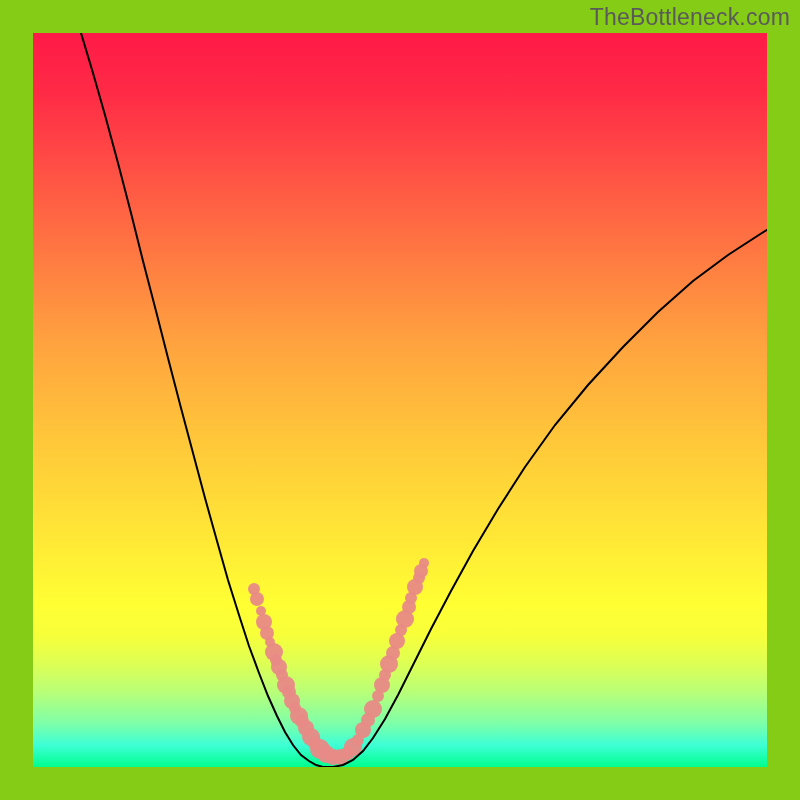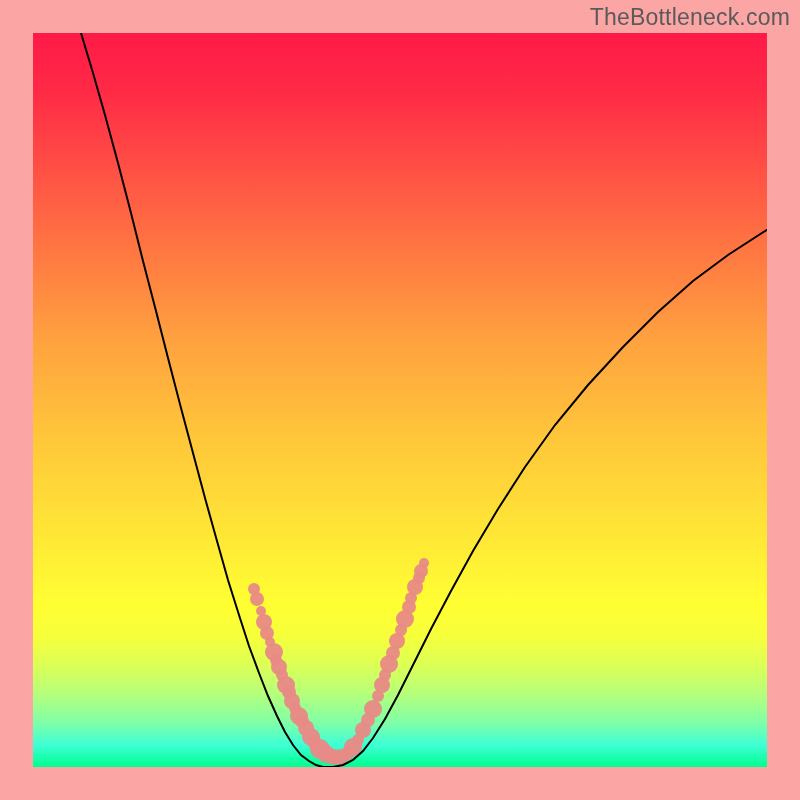--- a/index.html
+++ b/index.html
@@ -10,21 +10,21 @@
     overflow: hidden;
     background: #000;
     font-family: Arial, Helvetica, sans-serif;
   }
   .frame {
     position: absolute;
     top: 0;
     left: 0;
     width: 800px;
     height: 800px;
-    background: #fca5a5;
+    background: #84cc16;
   }
   .plot-area {
     position: absolute;
     top: 33px;
     left: 33px;
     width: 734px;
     height: 734px;
     overflow: hidden;
   }
   .gradient {

